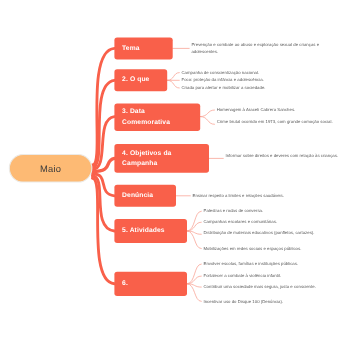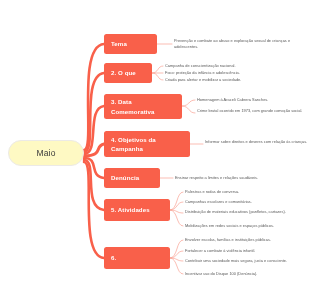--- a/index.html
+++ b/index.html
@@ -24,21 +24,21 @@
     top: 0;
     width: 320px;
     height: 307px;
   }
   .root-node {
     position: absolute;
     left: 8px;
     top: 140px;
     width: 76px;
     height: 26px;
-    background: #fef9c3;
+    background: #fdba74;
     border: 1px solid #eceae6;
     border-radius: 13px;
     box-sizing: border-box;
     display: flex;
     align-items: center;
     justify-content: center;
     z-index: 5;
   }
   .root-label {
     font-size: 8.5px;

